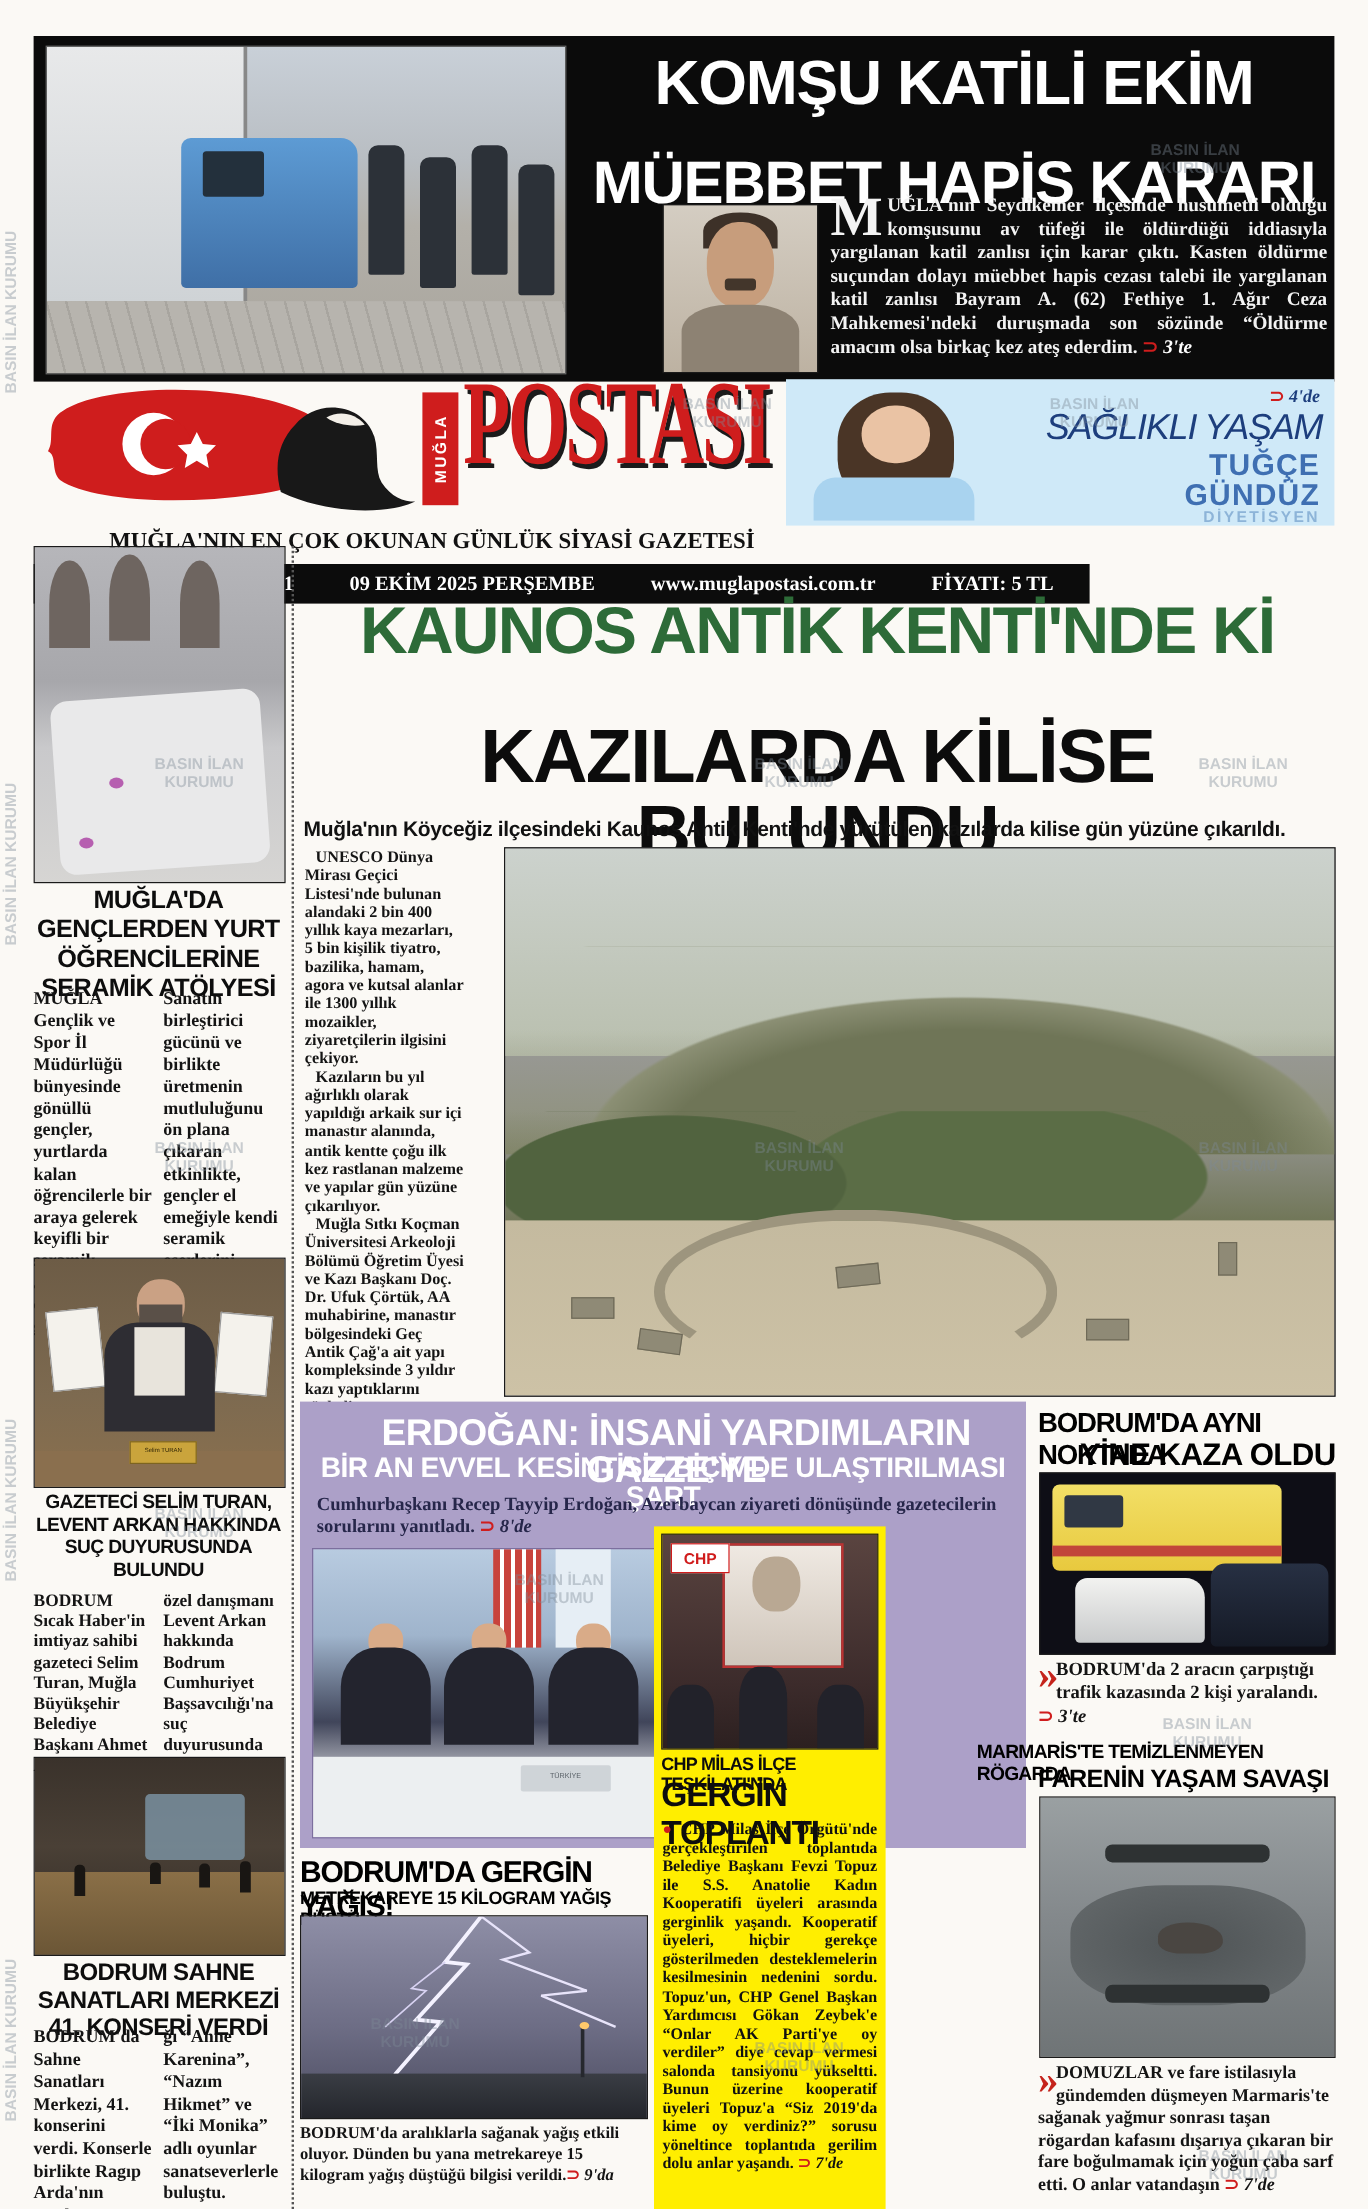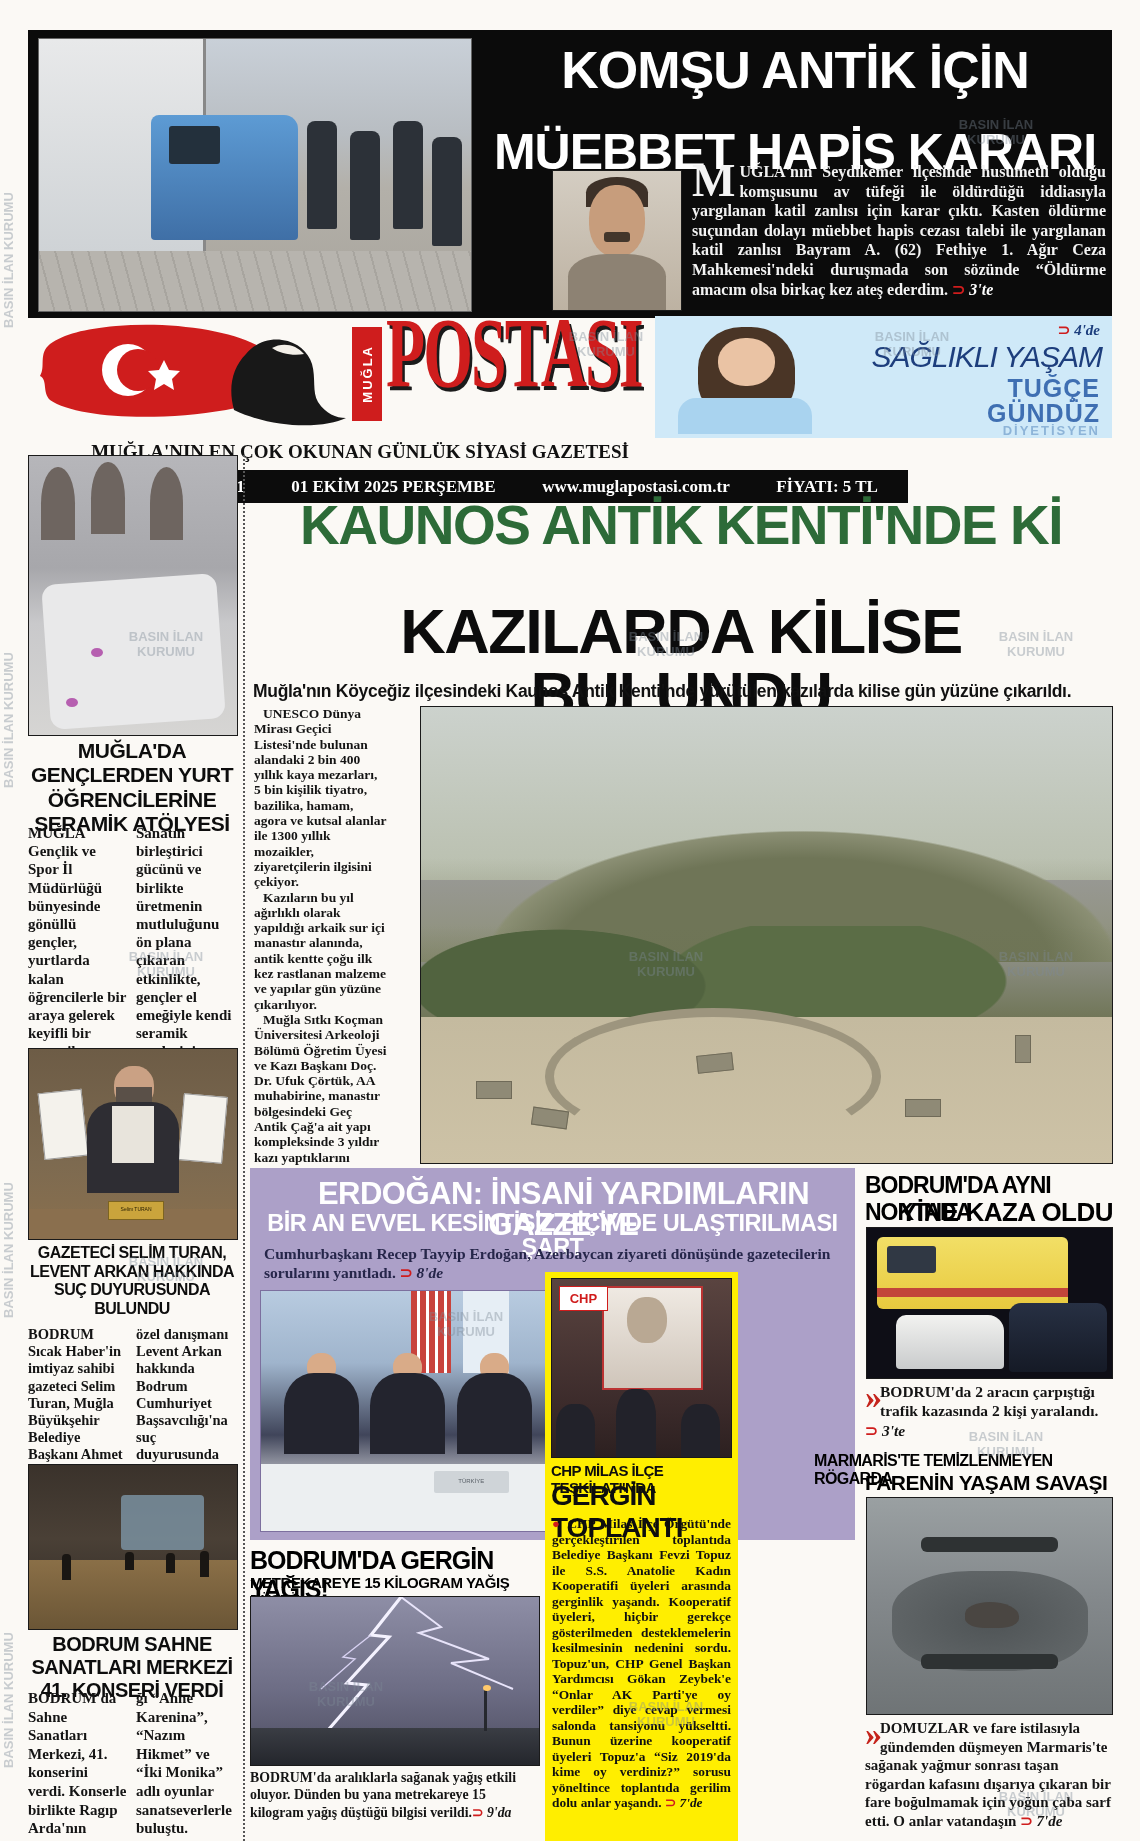--- a/index.html
+++ b/index.html
@@ -165,21 +165,21 @@
     <div id="tb-photo" class="photo" style="border-color:#666;">
       <div class="tb-build"></div>
       <div class="tb-van"></div>
       <div class="tb-van-win"></div>
       <div class="tb-fig" style="left:62%;top:30%;"></div>
       <div class="tb-fig" style="left:72%;top:34%;"></div>
       <div class="tb-fig" style="left:82%;top:30%;"></div>
       <div class="tb-fig" style="left:91%;top:36%;"></div>
       <div class="tb-ground"></div>
     </div>
-    <div id="tb-h1">KOMŞU ANTİK İÇİN</div>
+    <div id="tb-h1">KOMŞU KATİLİ EKİM</div>
     <div id="tb-h2">MÜEBBET HAPİS KARARI</div>
     <div id="tb-portrait" class="photo" style="position:absolute;">
       <div class="po-hair"></div>
       <div class="po-head"></div>
       <div class="po-mus"></div>
       <div class="po-body"></div>
     </div>
     <div id="tb-body">
       <span class="dc">M</span><span>UĞLA'nın Seydikemer ilçesinde husumetli olduğu komşusunu av tüfeği ile öldürdüğü iddiasıyla yargılanan katil zanlısı için karar çıktı. Kasten öldürme suçundan dolayı müebbet hapis cezası talebi ile yargılanan katil zanlısı Bayram A. (62) Fethiye 1. Ağır Ceza Mahkemesi'ndeki duruşmada son sözünde “Öldürme amacım olsa birkaç kez ateş ederdim.</span>
       <span class="jmp" style="color:#fff;"> <span class="a">⊃</span> <span>3'te</span></span>
@@ -197,21 +197,21 @@
     </svg>
   </div>
   <div id="mugla-bar">
     <span>MUĞLA</span>
   </div>
   <div id="postasi">POSTASI</div>
   <div id="slogan">MUĞLA'NIN EN ÇOK OKUNAN GÜNLÜK SİYASİ GAZETESİ</div>
   <div id="infobar">
     <span>YIL: 23</span>
     <span>SAYI: 6941</span>
-    <span>01 EKİM 2025 PERŞEMBE</span>
+    <span>09 EKİM 2025 PERŞEMBE</span>
     <span>www.muglapostasi.com.tr</span>
     <span>FİYATI: 5 TL</span>
   </div>
 
   <div id="health">
     <div id="hp-photo" class="photo">
       <div class="hp-hair"></div>
       <div class="hp-face"></div>
       <div class="hp-shirt"></div>
     </div>

